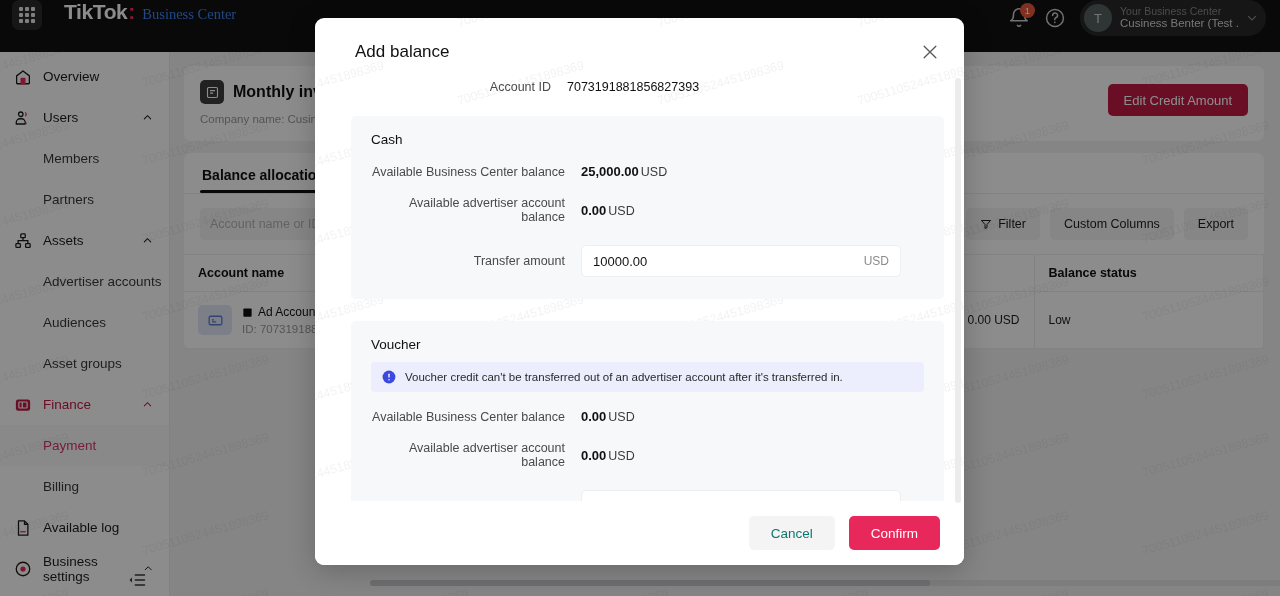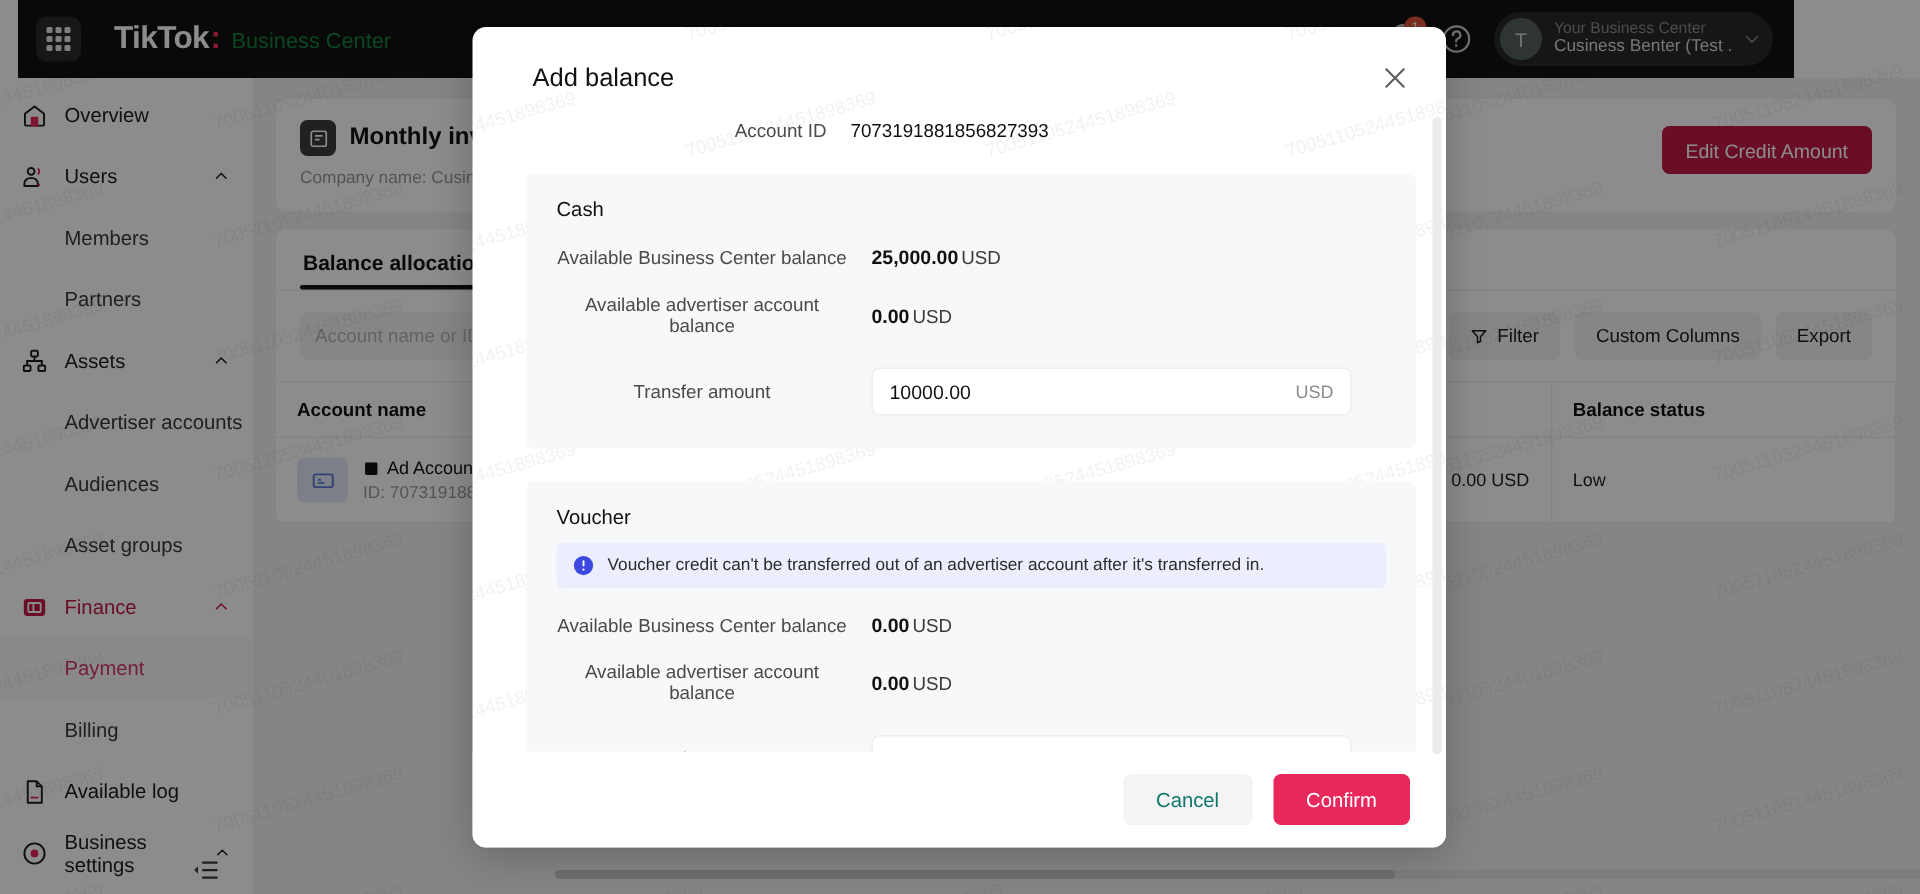--- a/index.html
+++ b/index.html
@@ -6,33 +6,33 @@
   html, body {
     width: 1280px; height: 596px;
     overflow: hidden;
     font-family: "Liberation Sans", sans-serif;
     background: #fff;
   }
   #app { position: relative; width: 1280px; height: 596px; overflow: hidden; }
 
   
   .topbar {
-    position: absolute; top: 0; left: 0; width: 1184px; height: 52px;
-    background: #121212; display: flex; align-items: center; z-index: 5; margin-left: 12px;
+    position: absolute; top: 0; left: 0; width: 1280px; height: 52px;
+    background: #121212; display: flex; align-items: flex-start; z-index: 5;
   }
   .grid-launcher {
     width: 30px; height: 30px; margin-left: 12px; border-radius: 7px;
     background: #2b2b2b; display: grid; grid-template-columns: repeat(3,1fr);
     grid-template-rows: repeat(3,1fr); gap: 2.5px; padding: 7px;
   }
   .grid-launcher i { background: #e8e8e8; border-radius: 1px; display: block; }
   .brand { margin-left: 22px; display: flex; align-items: baseline; }
   .brand-tiktok { color: #fff; font-size: 21px; font-weight: bold; letter-spacing: -0.4px; }
   .brand-colon { color: #fe2c55; font-size: 21px; font-weight: bold; margin: 0 1px 0 1px; }
-  .brand-sub { color: #15803d; font-size: 14.5px; margin-left: 6px; }
+  .brand-sub { color: #3b82f6; font-size: 14.5px; margin-left: 6px; font-family: Liberation Serif, serif; }
   .topbar-right { margin-left: auto; display: flex; align-items: center; padding-right: 14px; gap: 14px; }
   .bell { position: relative; width: 22px; height: 22px; }
   .bell svg { display:block; }
   .badge {
     position: absolute; top: -4px; right: -5px; min-width: 15px; height: 15px;
     background: #e8583c; color: #fff; border-radius: 8px; font-size: 9.5px;
     display: flex; align-items: center; justify-content: center; padding: 0 3px;
   }
   .helpicon { width: 22px; height: 22px; }
   .acct-chip {
@@ -151,21 +151,21 @@
     padding: 16px 20px 22px 20px; position: relative;
   }
   .panel-title { font-size: 13.5px; color: #111; margin-bottom: 4px; }
   .notice {
     display: flex; align-items: center; gap: 9px; background: #eceefd;
     border-radius: 4px; padding: 8px 11px; margin: 10px 0 2px 0;
   }
   .notice-icon { width: 14px; height: 14px; flex: none; }
   .notice-text { font-size: 11.5px; color: #2a2a2a; }
   .frow { display: flex; align-items: center; margin-top: 17px; }
-  .flabel { width: 194px; text-align: center; font-size: 12.5px; color: #4a4a4a; flex: none; }
+  .flabel { width: 194px; text-align: right; font-size: 12.5px; color: #4a4a4a; flex: none; }
   .fvalue { margin-left: 16px; font-size: 13px; color: #111; font-weight: bold; }
   .fvalue .cur { font-weight: normal; color: #3a3a3a; font-size: 12.5px; margin-left: 2px; }
   .finput {
     margin-left: 16px; width: 320px; height: 32px; background: #fff;
     border: 1px solid #eceef0; border-radius: 5px; display: flex; align-items: center;
     padding: 0 11px;
   }
   .finput input {
     flex: 1; border: none; outline: none; font-family: inherit; font-size: 13px;
     color: #111; background: transparent; min-width: 0;

